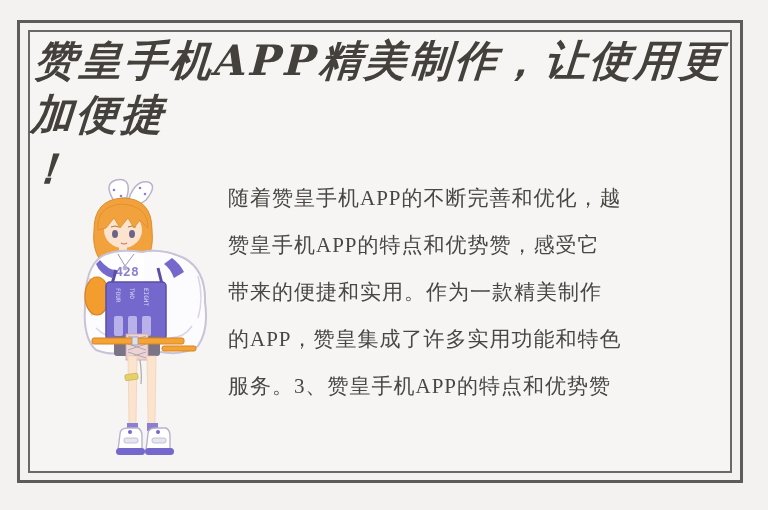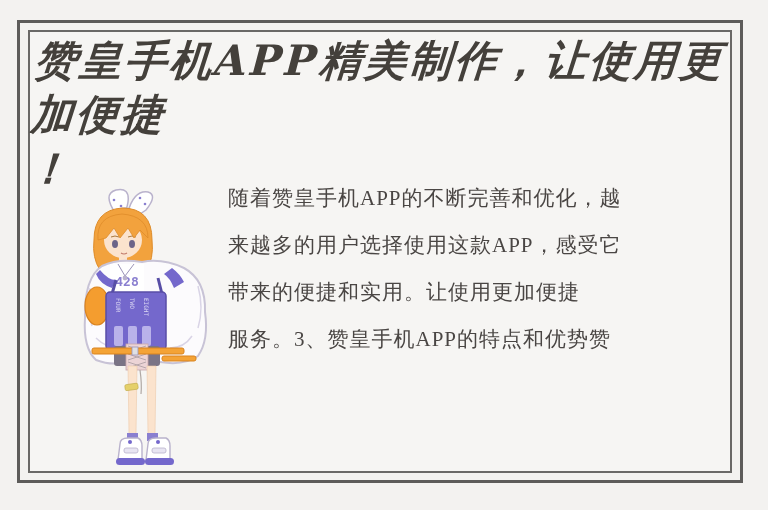--- a/index.html
+++ b/index.html
@@ -51,21 +51,21 @@
   .content-row {
     position: absolute;
     left: 0;
     top: 150px;
     width: 768px;
     height: 340px;
   }
   .illustration {
     position: absolute;
     left: 72px;
-    top: 38px;
+    top: 28px;
     width: 140px;
     height: 285px;
   }
   .article {
     position: absolute;
     left: 228px;
     top: 25px;
     width: 525px;
     color: #4a4644;
   }
@@ -175,18 +175,19 @@
         <path d="M76,256 q0,-6 8,-6 l10,0 q4,2 4,8 l0,14 l-24,0 Z" fill="#ffffff" stroke="#b9b2cc" stroke-width="1.4"></path>
         <rect x="73" y="270" width="29" height="7" rx="3.5" fill="#7468cc"></rect>
         <rect x="80" y="260" width="14" height="5" rx="2" fill="#e8e5f2" stroke="#b9b2cc" stroke-width="0.8"></rect>
         <circle cx="86" cy="254" r="2" fill="#7468cc"></circle>
       </g>
     </svg>
   </div>
 
   <div class="article">
     <div class="line">随着赞皇手机APP的不断完善和优化，越</div>
-    <div class="line">来越多的用户选择使用这款APP，感受它</div>
-    <div class="line">带来的便捷和实用。让使用更加便捷</div>
+    <div class="line">赞皇手机APP的特点和优势赞，感受它</div>
+    <div class="line">带来的便捷和实用。作为一款精美制作</div>
+    <div class="line">的APP，赞皇集成了许多实用功能和特色</div>
     <div class="line">服务。3、赞皇手机APP的特点和优势赞</div>
   </div>
 
 </div>
 
 </body></html>

